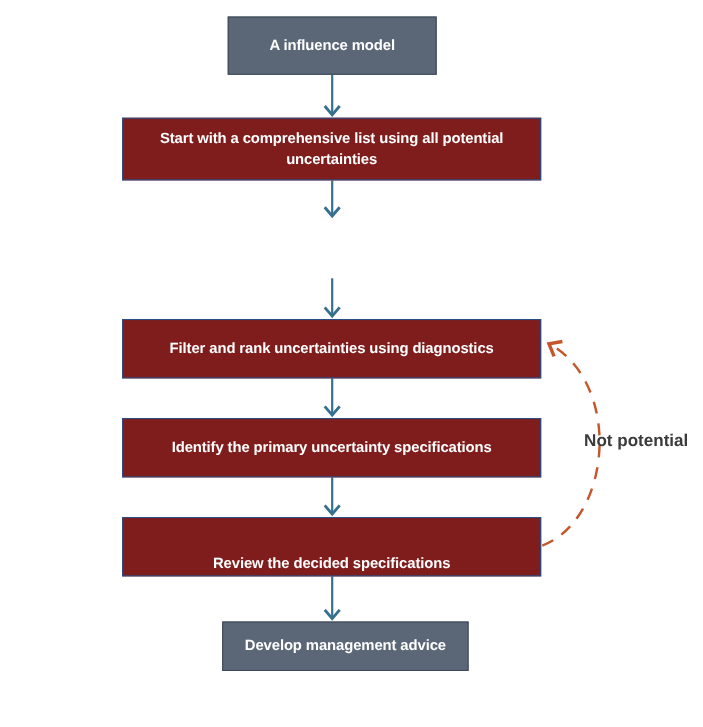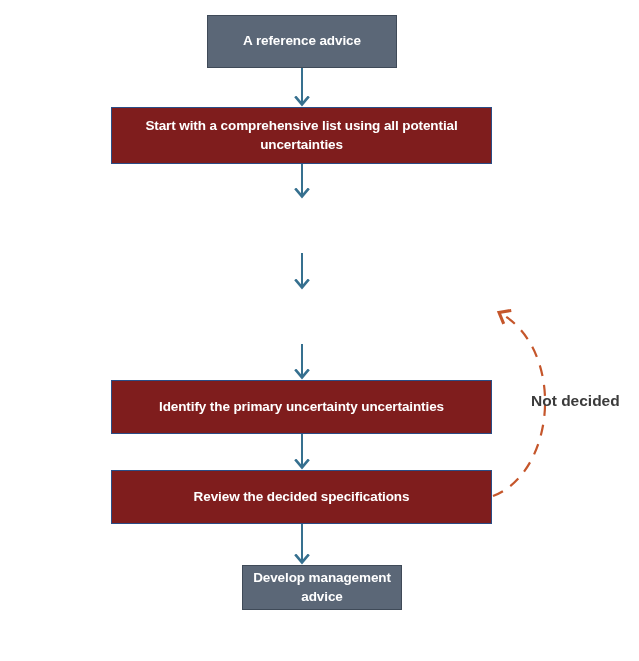--- a/index.html
+++ b/index.html
@@ -99,37 +99,40 @@
       <line x1="302" y1="253" x2="302" y2="287"></line>
       <line x1="302" y1="344" x2="302" y2="377"></line>
       <line x1="302" y1="434" x2="302" y2="467"></line>
       <line x1="302" y1="524" x2="302" y2="562"></line>
     </g>
 
     <path d="M 493 496 C 556 472, 566 350, 500 313" fill="none" stroke="#c5562b" stroke-width="2.2" stroke-dasharray="11 9" stroke-linecap="butt" marker-end="url(#arrowhead-orange)"></path>
   </svg>
 
   <div class="node node-terminal" style="left:207px; top:15px; width:190px; height:53px;">
-    <span>A reference advice</span>
+    <span>A influence model</span>
   </div>
 
   <div class="node node-process" style="left:111px; top:107px; width:381px; height:57px;">
     <span>Start with a comprehensive list using all potential uncertainties</span>
   </div>
 
 
+  <div class="node node-process" style="left:111px; top:290px; width:381px; height:54px;">
+    <span>Filter and rank uncertainties using diagnostics</span>
+  </div>
 
   <div class="node node-process" style="left:111px; top:380px; width:381px; height:54px;">
-    <span>Identify the primary uncertainty uncertainties</span>
+    <span>Identify the primary uncertainty specifications</span>
   </div>
 
-  <div class="node node-process" style="left:111px; top:470px; width:381px; height:54px;">
+  <div class="node node-process" style="left:111px; top:470px; width:381px; height:54px;align-items:flex-end;">
     <span>Review the decided specifications</span>
   </div>
 
-  <div class="node node-terminal" style="left:202px; top:565px; width:160px; height:45px;margin-left:40px;">
+  <div class="node node-terminal" style="left:202px; top:565px; width:224px; height:45px;">
     <span>Develop management advice</span>
   </div>
 
-  <div class="label label-notapproved" style="left:531px; top:393px;">Not decided</div>
+  <div class="label label-notapproved" style="left:531px; top:393px;">Not potential</div>
 
 
 </div>
 
 </body></html>

